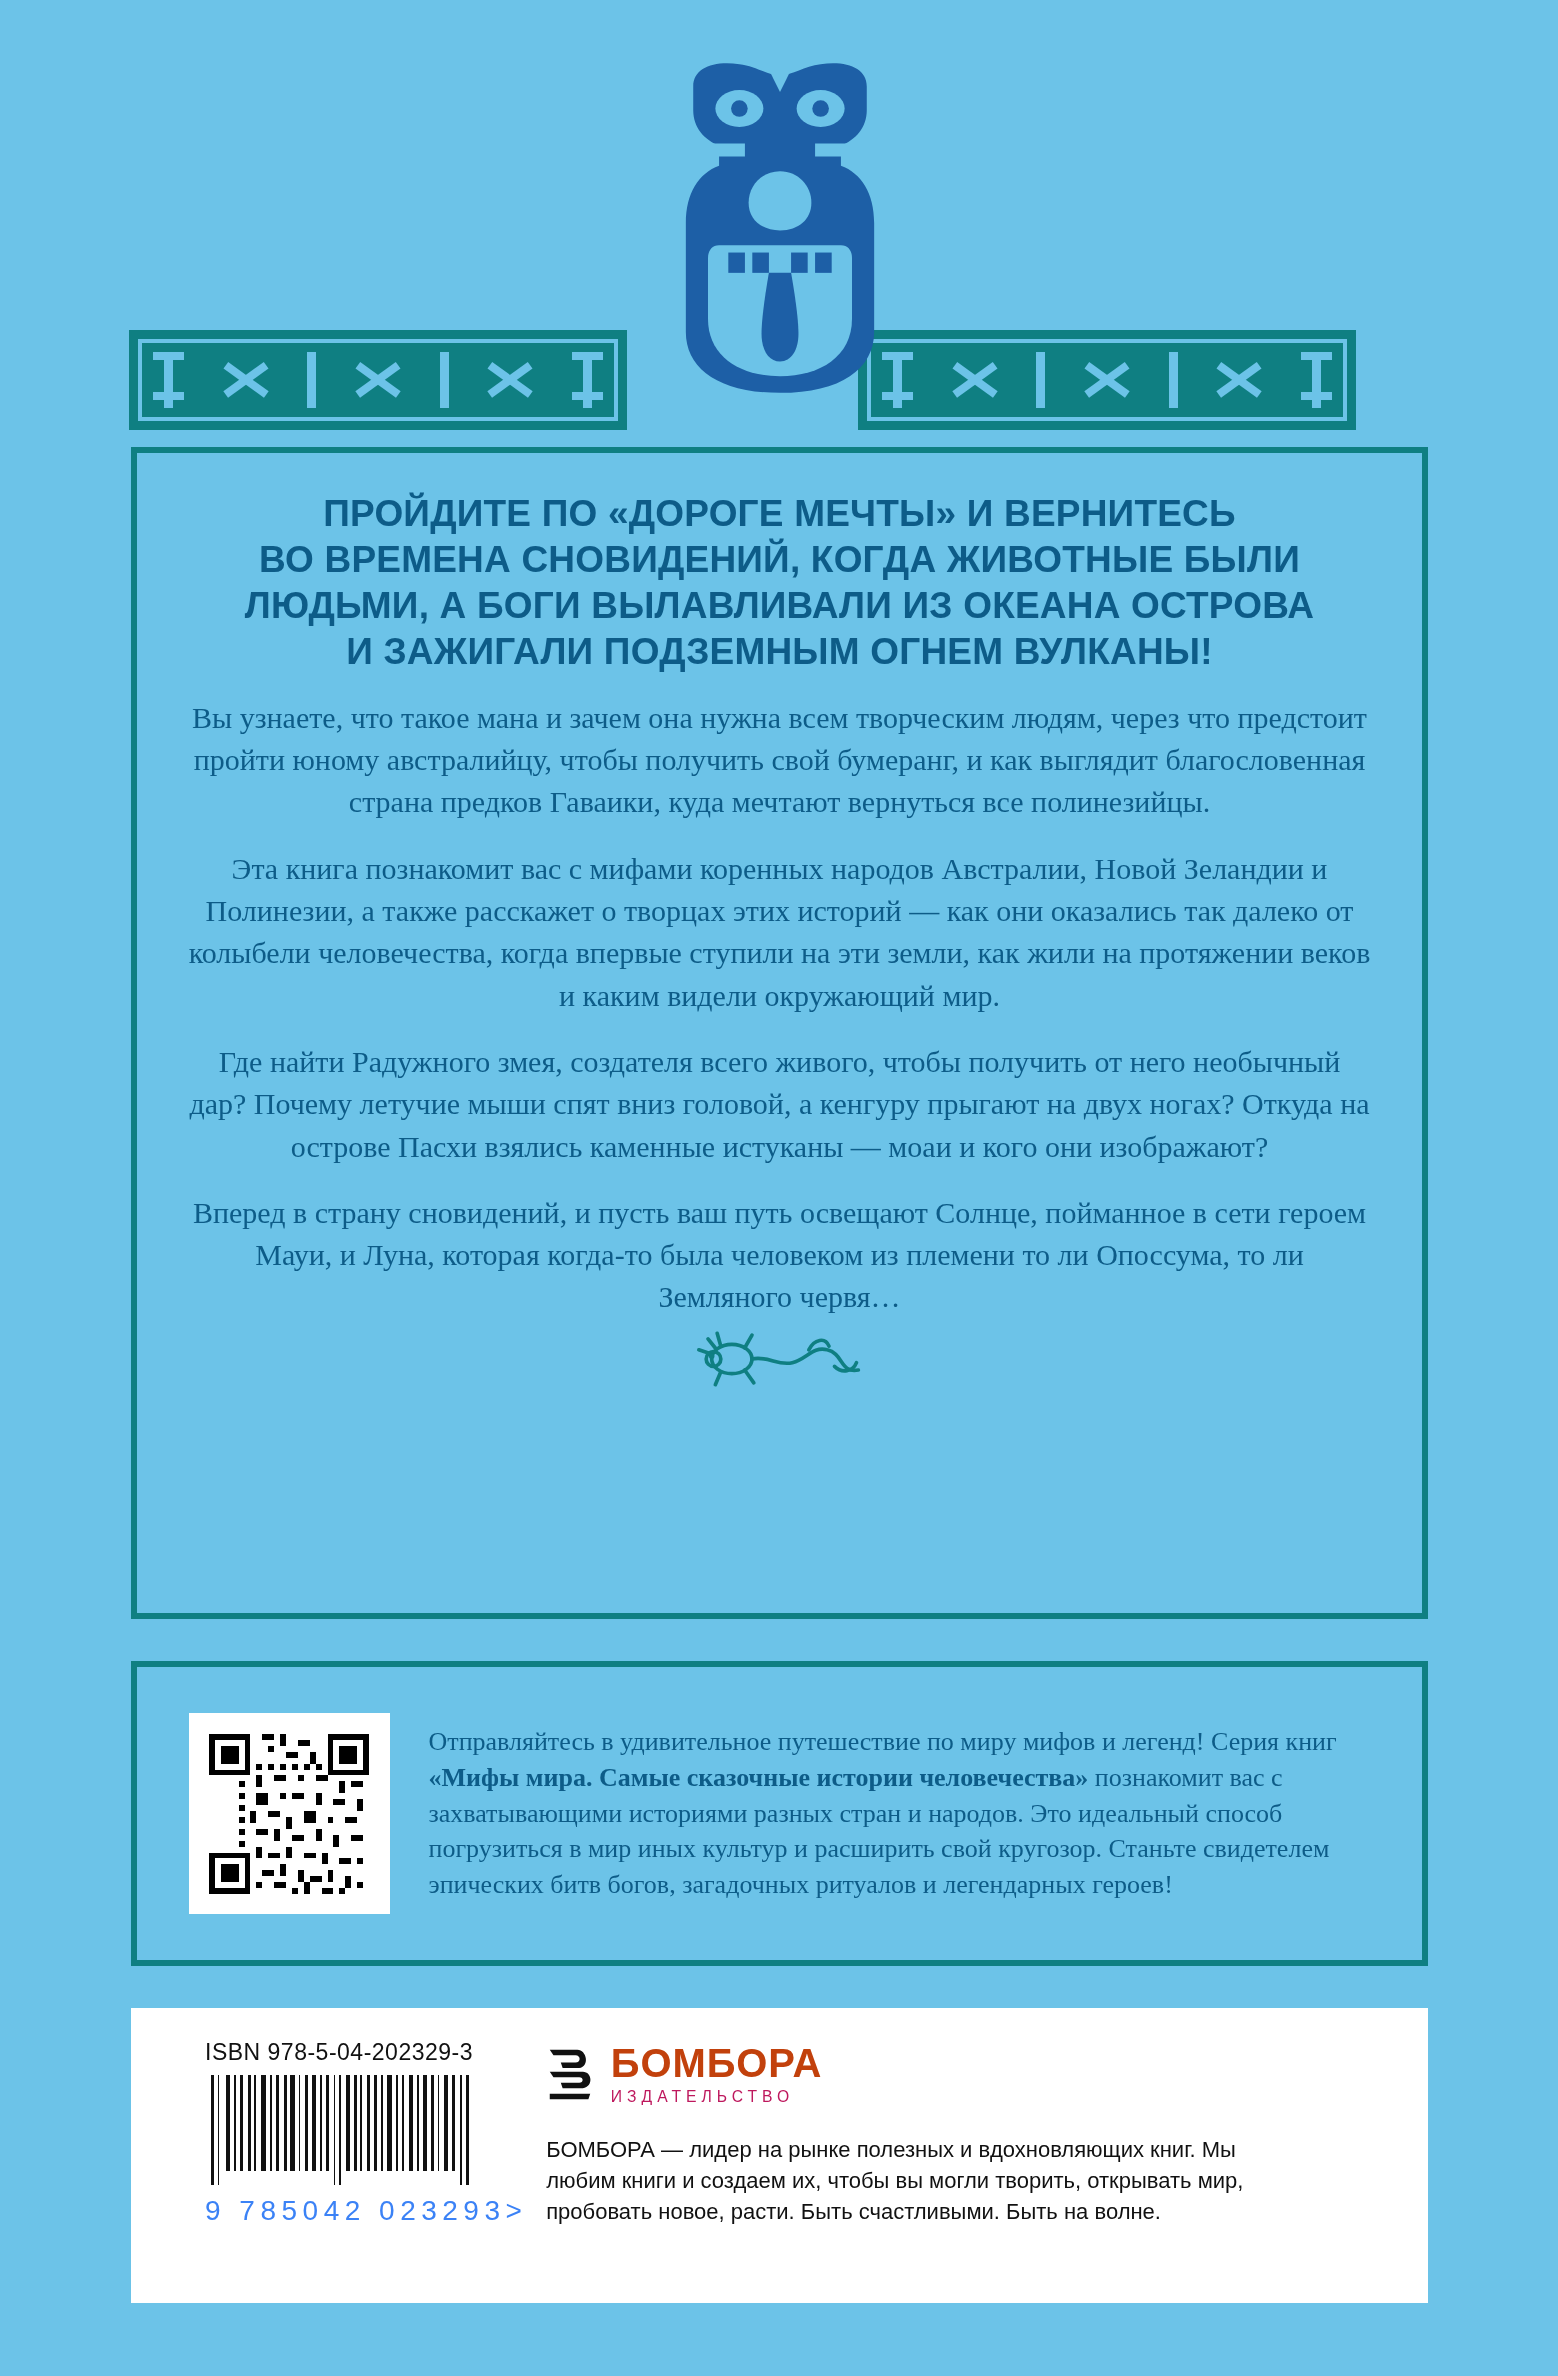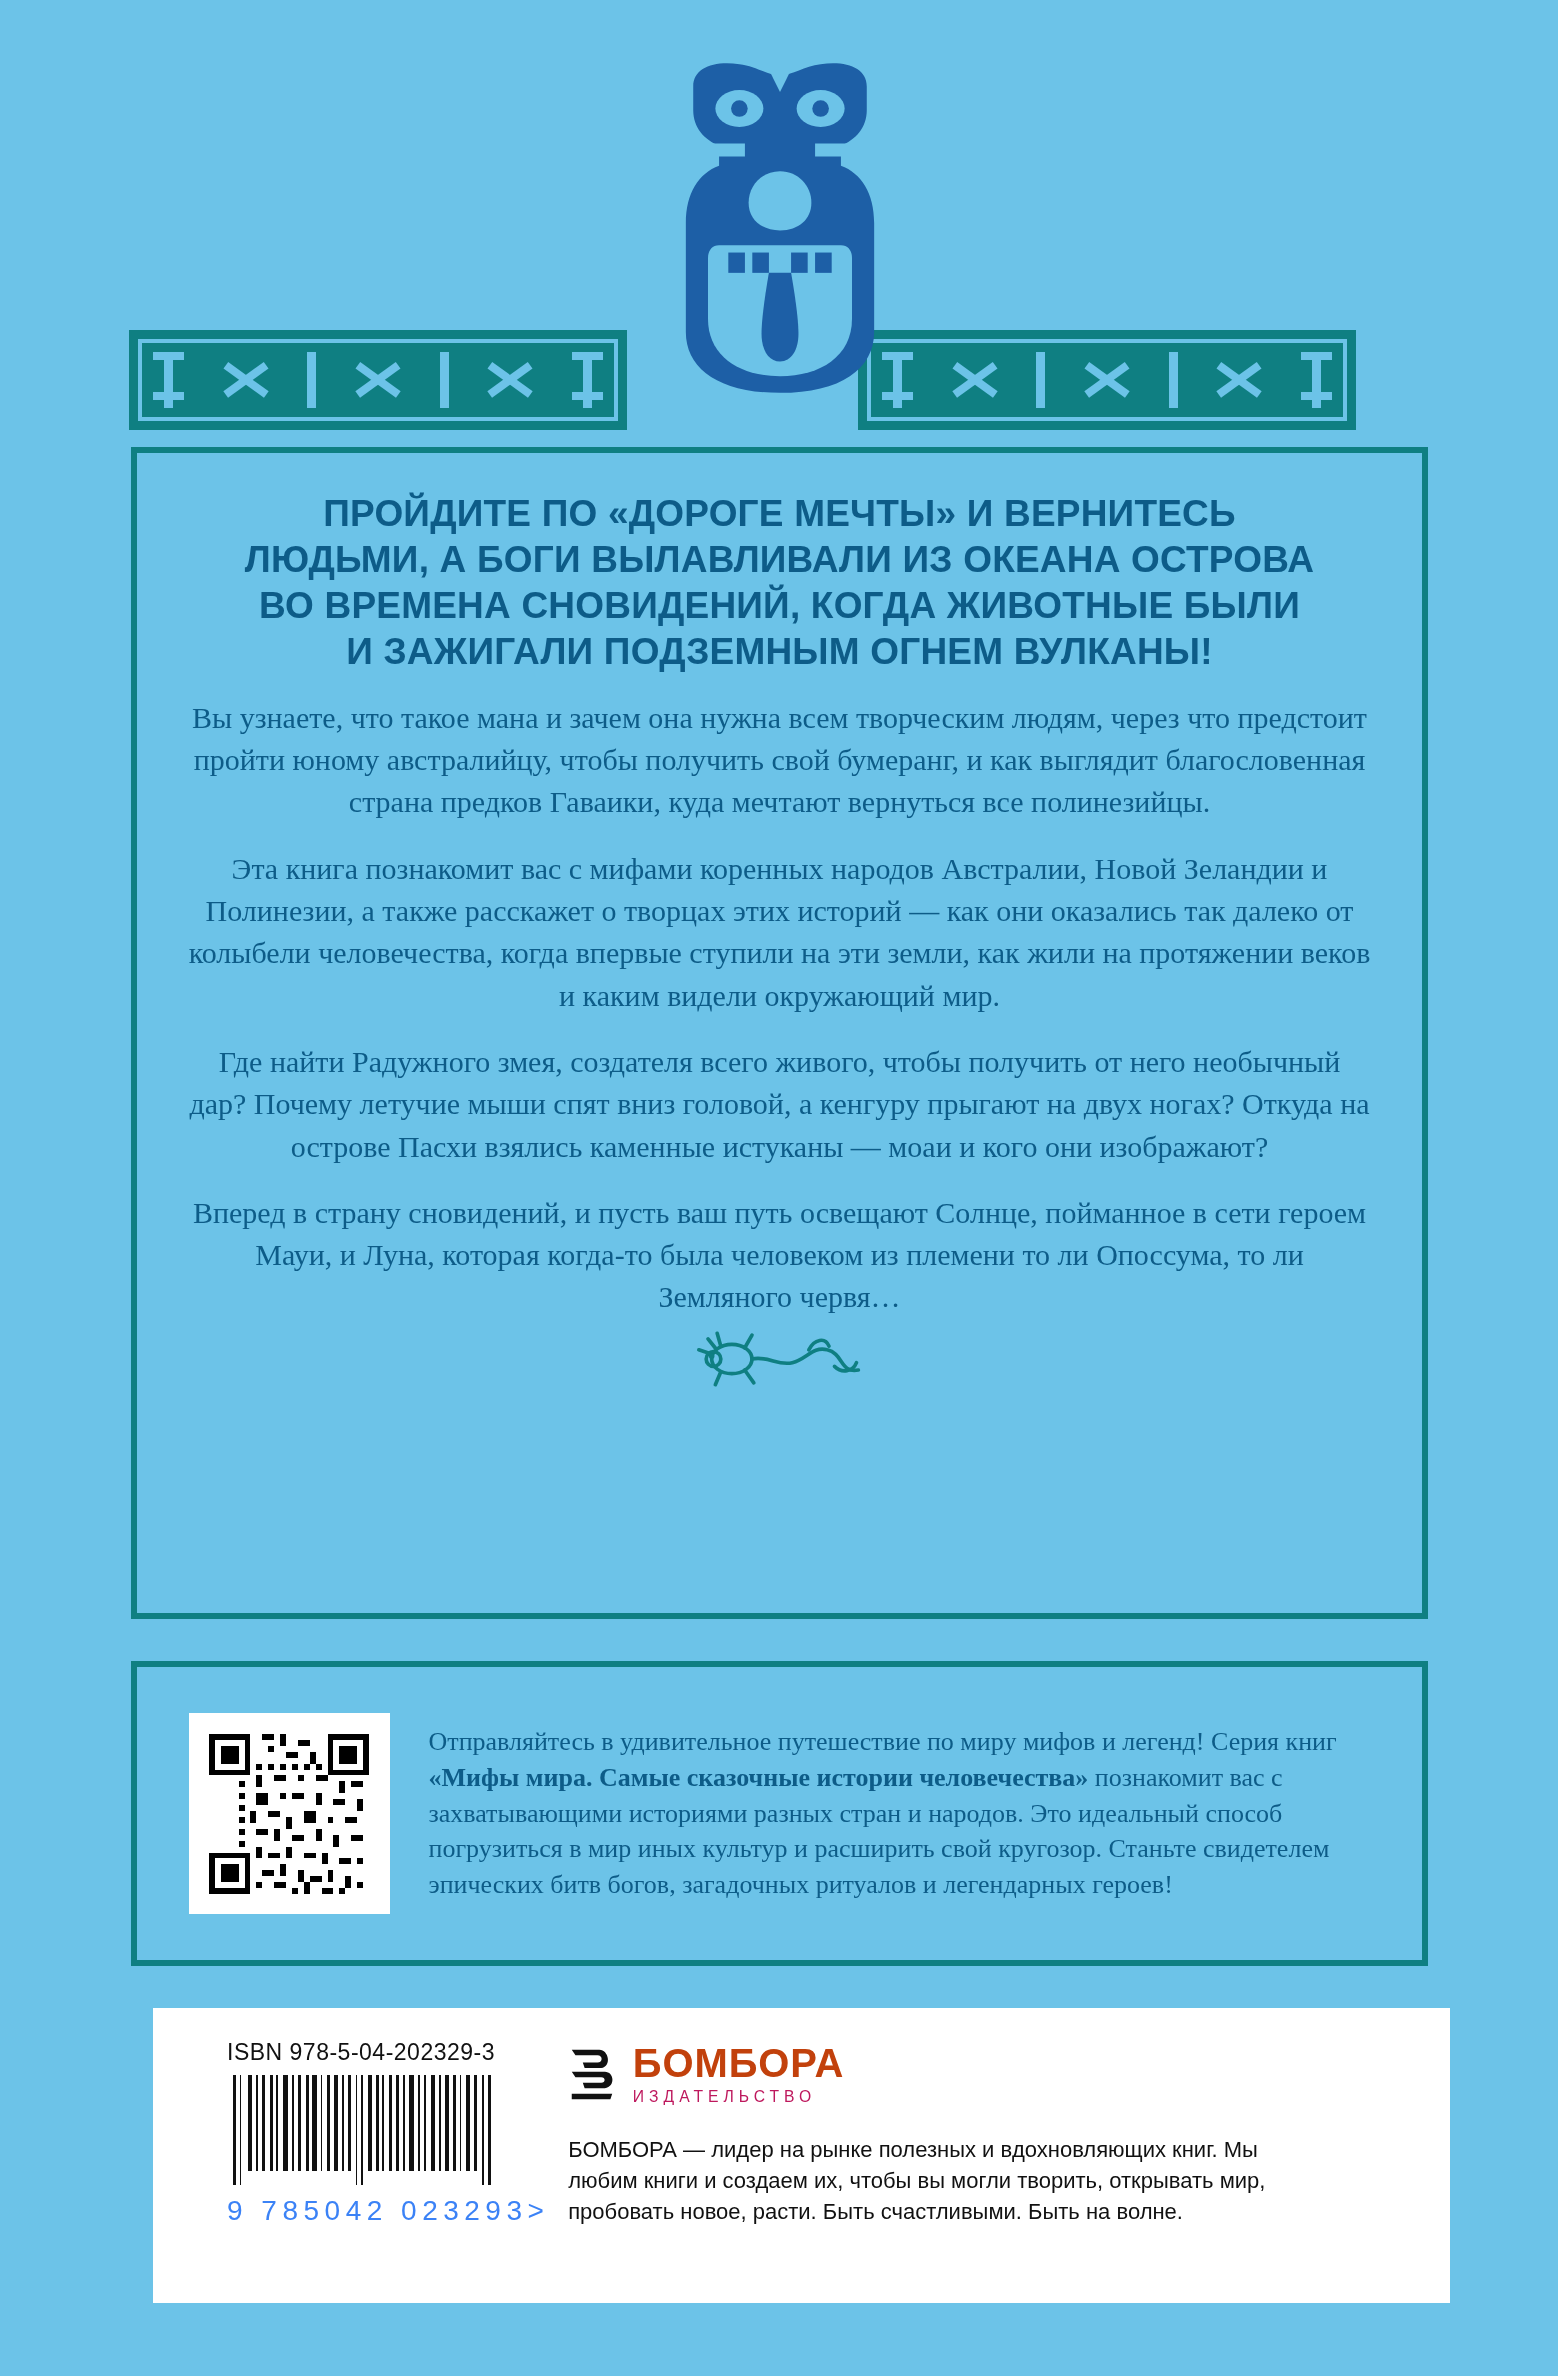--- a/index.html
+++ b/index.html
@@ -183,21 +183,20 @@
   
   .footer {
     position: absolute;
     left: 131px;
     top: 2008px;
     width: 1297px;
     height: 295px;
     background: #ffffff;
     display: flex;
     align-items: flex-start;
-    margin-left: 22px;
   }
 
   .isbn-block {
     width: 406px;
     padding: 31px 0 0 74px;
     box-sizing: border-box;
   }
   .isbn-text {
     font-family: "Liberation Sans", sans-serif;
     font-size: 23px;
@@ -322,22 +321,22 @@
         <circle cx="86" cy="58" r="9"></circle>
         <circle cx="174" cy="58" r="9"></circle>
       </g>
     </svg>
   </div>
 
   <div class="blurb-box">
 
     <div class="headline">
       <span class="line">ПРОЙДИТЕ ПО «ДОРОГЕ МЕЧТЫ» И ВЕРНИТЕСЬ</span>
+      <span class="line">ВО ВРЕМЕНА СНОВИДЕНИЙ, КОГДА ЖИВОТНЫЕ БЫЛИ</span>
       <span class="line">ЛЮДЬМИ, А БОГИ ВЫЛАВЛИВАЛИ ИЗ ОКЕАНА ОСТРОВА</span>
-      <span class="line">ВО ВРЕМЕНА СНОВИДЕНИЙ, КОГДА ЖИВОТНЫЕ БЫЛИ</span>
       <span class="line">И ЗАЖИГАЛИ ПОДЗЕМНЫМ ОГНЕМ ВУЛКАНЫ!</span>
     </div>
 
     <p class="para">Вы узнаете, что такое мана и зачем она нужна всем творческим людям, через что предстоит пройти юному австралийцу, чтобы получить свой бумеранг, и как выглядит благословенная страна предков Гаваики, куда мечтают вернуться все полинезийцы.</p>
     <p class="para">Эта книга познакомит вас с мифами коренных народов Австралии, Новой Зеландии и Полинезии, а также расскажет о творцах этих историй — как они оказались так далеко от колыбели человечества, когда впервые ступили на эти земли, как жили на протяжении веков и каким видели окружающий мир.</p>
     <p class="para">Где найти Радужного змея, создателя всего живого, чтобы получить от него необычный дар? Почему летучие мыши спят вниз головой, а кенгуру прыгают на двух ногах? Откуда на острове Пасхи взялись каменные истуканы — моаи и кого они изображают?</p>
     <p class="para">Вперед в страну сновидений, и пусть ваш путь освещают Солнце, пойманное в сети героем Мауи, и Луна, которая когда-то была человеком из племени то ли Опоссума, то ли Земляного червя…</p>
 
     <svg class="lizard" viewBox="0 0 220 72" aria-hidden="true">
       <g fill="none" stroke="#0f7f82" stroke-width="4" stroke-linecap="round">

